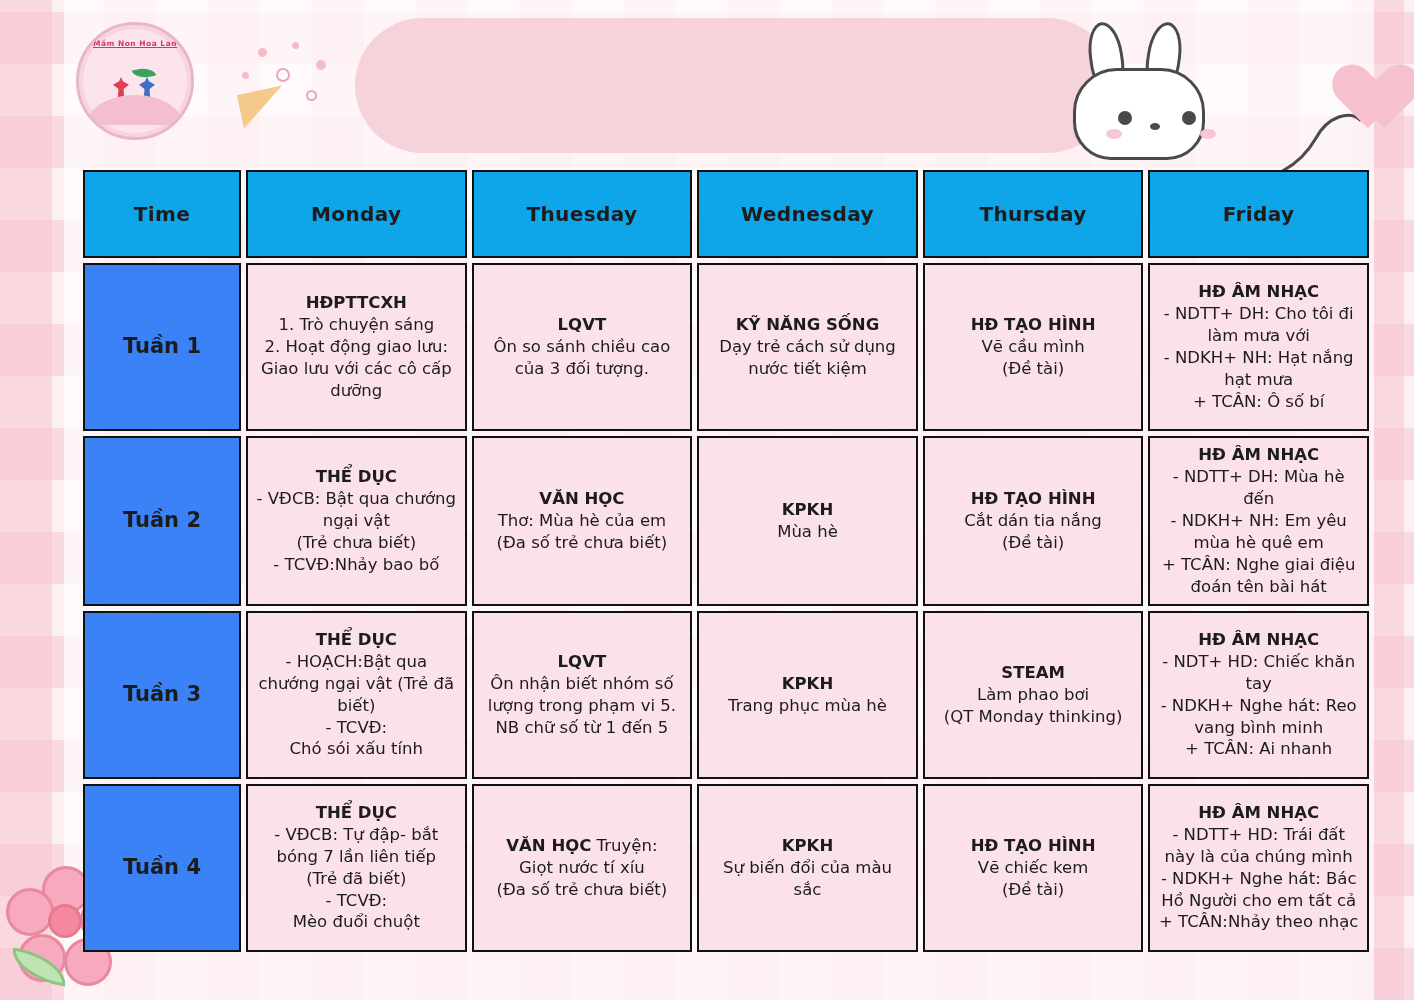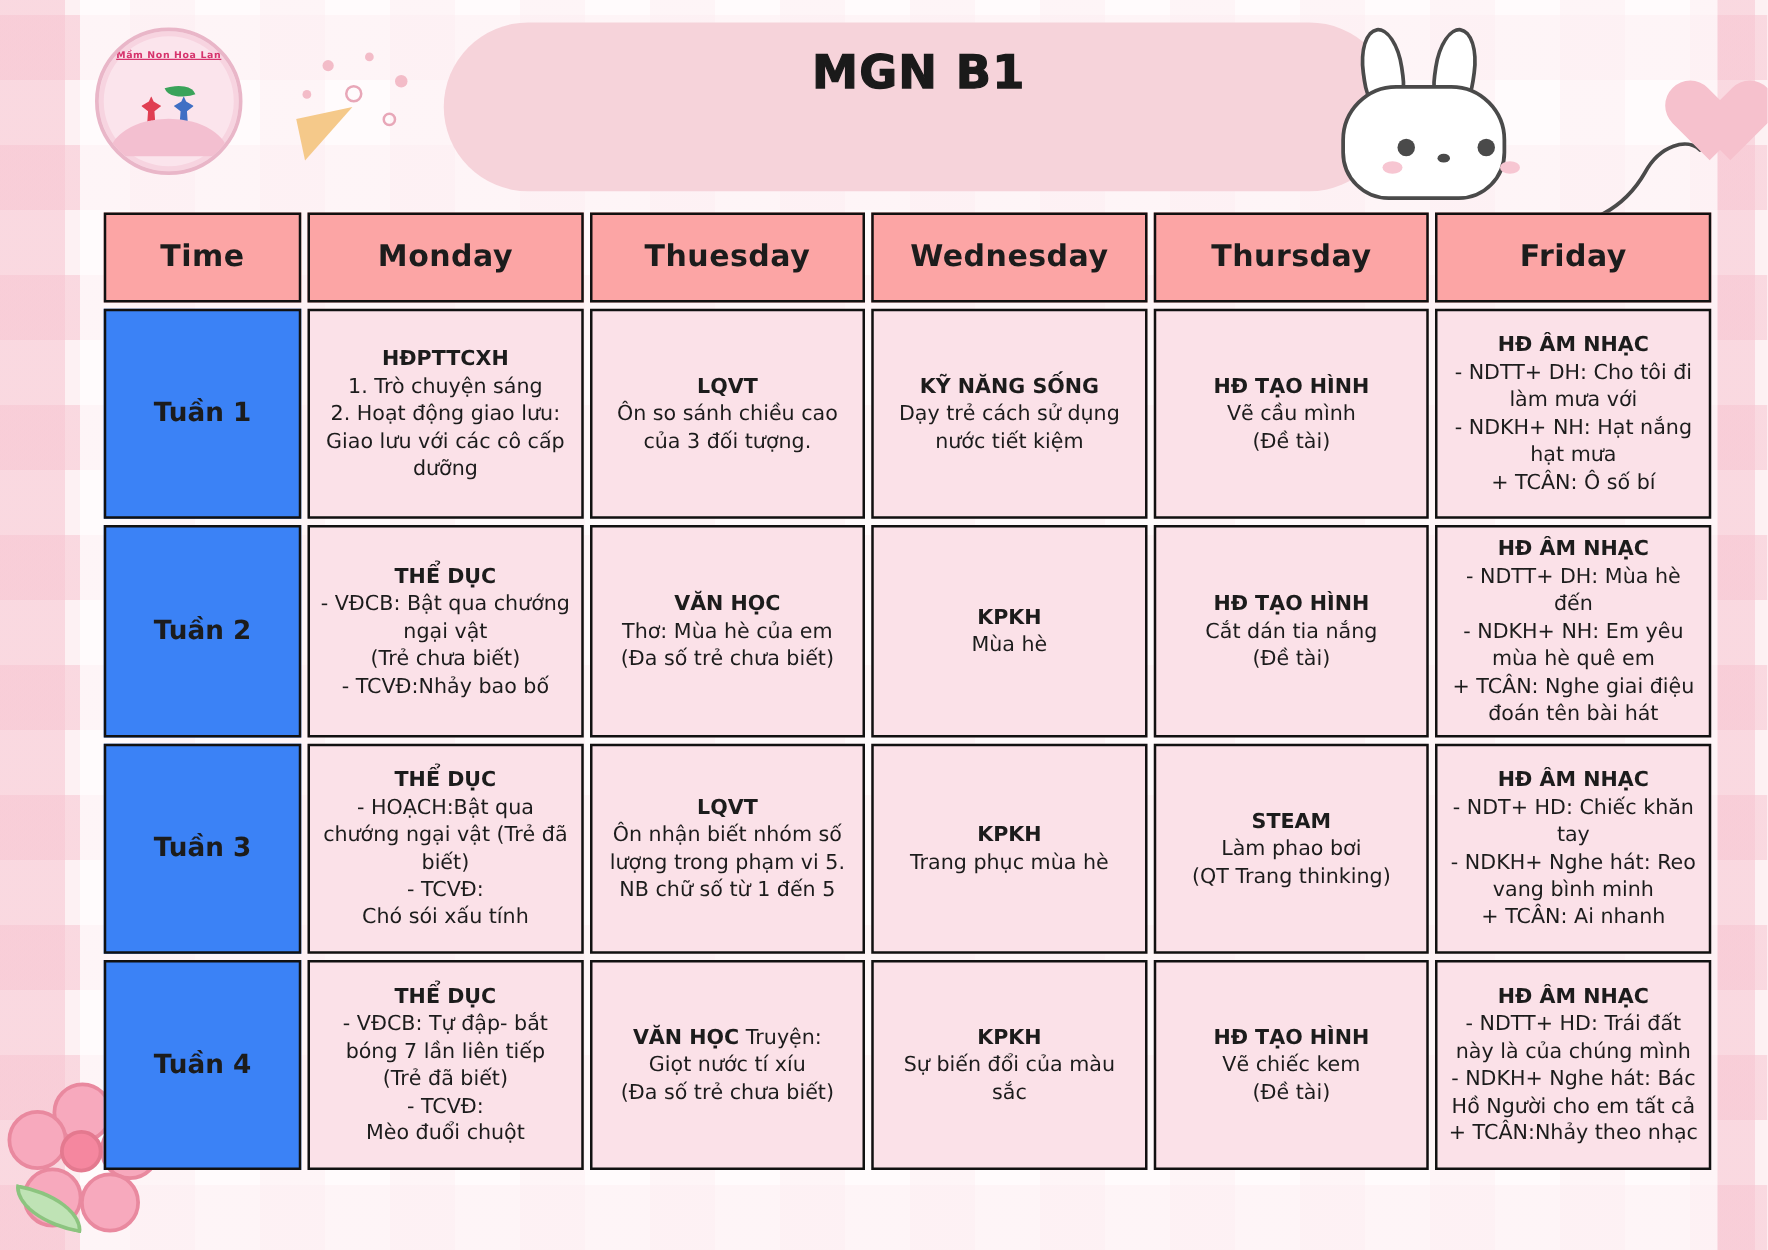--- a/index.html
+++ b/index.html
@@ -164,24 +164,24 @@
     border: 2.5px solid #111;
     background: #fbe1e8;
     text-align: center;
     vertical-align: middle;
     padding: 6px 8px;
     font-size: 16.5px;
     line-height: 1.33;
     color: #1c1c1c;
   }
   thead th {
-    background: #fca5a5;
-    font-weight: bold;
-    font-size: 24px;
-    height: 72px;
+    background: #0ea5e9;
+    font-weight: bold;
+    font-size: 20px;
+    height: 88px;
     letter-spacing: .4px;
   }
   td.week {
     background: #3b82f6;
     font-weight: bold;
     font-size: 21px;
     width: 158px;
   }
   th.time-head { width: 158px; }
   tbody tr { height: 168px; }
@@ -208,21 +208,20 @@
   <div class="dot" style="left:26px;top:6px;width:9px;height:9px;"></div>
   <div class="dot" style="left:60px;top:0px;width:7px;height:7px;"></div>
   <div class="dot" style="left:84px;top:18px;width:10px;height:10px;"></div>
   <div class="ring" style="left:44px;top:26px;width:14px;height:14px;"></div>
   <div class="ring" style="left:74px;top:48px;width:11px;height:11px;"></div>
   <div class="dot" style="left:10px;top:30px;width:7px;height:7px;"></div>
 </div>
 
 <div id="title-banner"></div>
 <div id="title-wrap">
-  <div class="line2">MGN B1</div>
 </div>
 
 <div id="bunny">
   <div class="ear l"></div>
   <div class="ear r"></div>
   <div class="head">
     <div class="cheek l"></div>
     <div class="cheek r"></div>
     <div class="eye l"></div>
     <div class="eye r"></div>
@@ -330,21 +329,21 @@
             <span class="cell-title">LQVT</span>
             <span class="cell-line">Ôn nhận biết nhóm số lượng trong phạm vi 5. NB chữ số từ 1 đến 5</span>
           </td>
           <td>
             <span class="cell-title">KPKH</span>
             <span class="cell-line">Trang phục mùa hè</span>
           </td>
           <td>
             <span class="cell-title">STEAM</span>
             <span class="cell-line">Làm phao bơi</span>
-            <span class="cell-line">(QT Trang thinking)</span>
+            <span class="cell-line">(QT Monday thinking)</span>
           </td>
           <td>
             <span class="cell-title">HĐ ÂM NHẠC</span>
             <span class="cell-line">- NDT+ HD: Chiếc khăn tay</span>
             <span class="cell-line">- NDKH+ Nghe hát: Reo vang bình minh</span>
             <span class="cell-line">+ TCÂN: Ai nhanh</span>
           </td>
         </tr>
         <tr>
           <td class="week">Tuần 4</td>

